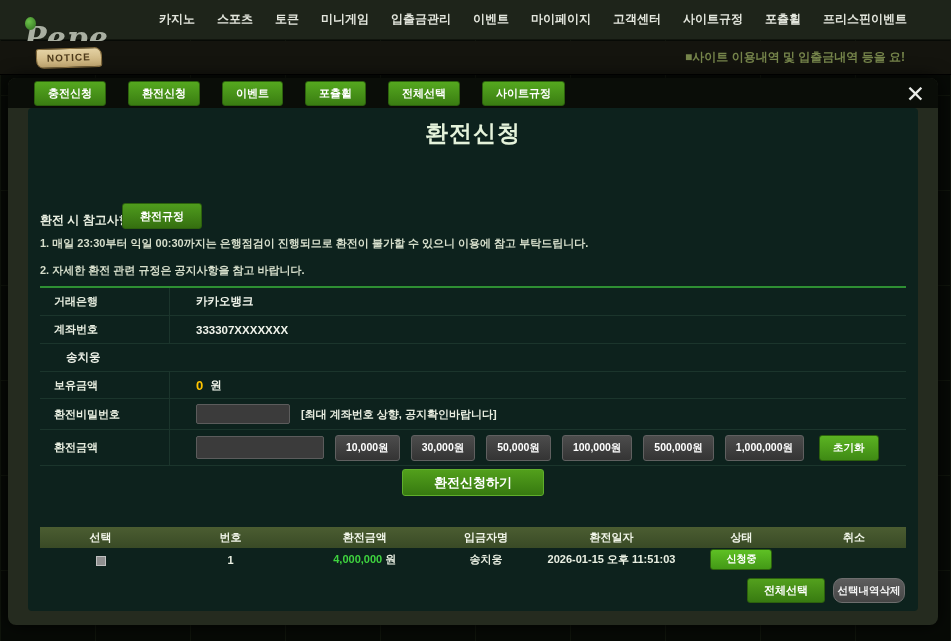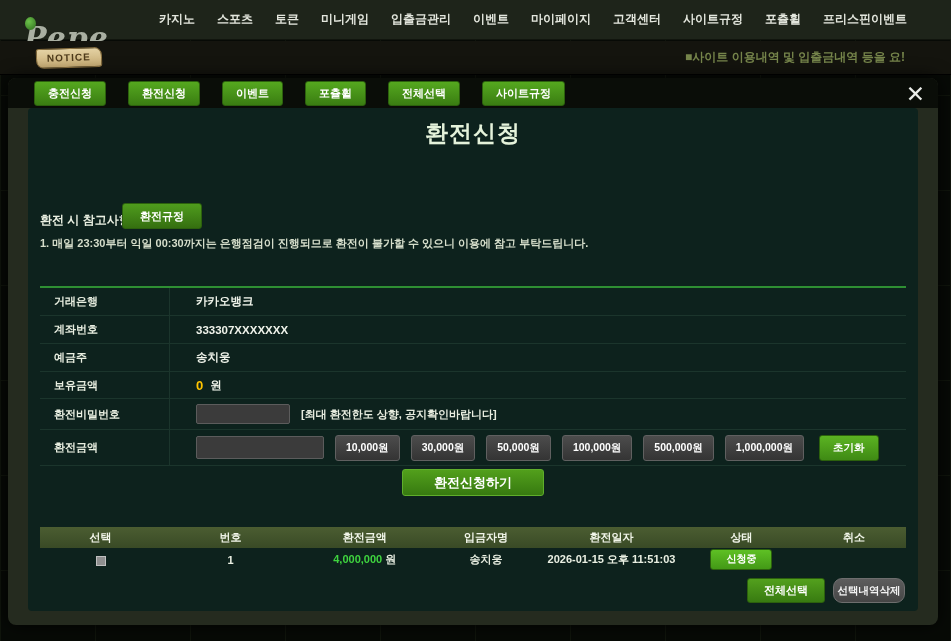--- a/index.html
+++ b/index.html
@@ -210,46 +210,46 @@
   </div>
   <span class="close-x">✕</span>
 
   <div class="panel">
     <div class="modal-title">환전신청</div>
 
 
     <div class="guide-label">환전 시 참고사항</div>
     <button class="btn-rule">환전규정</button>
     <div class="note note1">1. 매일 23:30부터 익일 00:30까지는 은행점검이 진행되므로 환전이 불가할 수 있으니 이용에 참고 부탁드립니다.</div>
+    <div class="note note2">2. 자세한 환전 관련 규정은 공지사항을 참고 바랍니다.</div>
 
     <div class="ftable">
       <div class="frow h28">
         <div class="fl">거래은행</div>
         <div class="fv">카카오뱅크</div>
       </div>
       <div class="frow h28">
         <div class="fl">계좌번호</div>
         <div class="fv">333307XXXXXXX</div>
       </div>
       <div class="frow h28">
-        <div class="fl">예금주</div>
         <div class="fv">송치웅</div>
       </div>
       <div class="frow h27">
         <div class="fl">보유금액</div>
         <div class="fv">
           <span class="val-zero">0</span>
           <span>원</span>
         </div>
       </div>
       <div class="frow h31">
         <div class="fl">환전비밀번호</div>
         <div class="fv">
           <input class="txt-input" type="password" style="">
-          <span class="hint">[최대 환전한도 상향, 공지확인바랍니다]</span>
+          <span class="hint">[최대 계좌번호 상향, 공지확인바랍니다]</span>
         </div>
       </div>
       <div class="frow h36">
         <div class="fl">환전금액</div>
         <div class="fv">
           <input class="txt-input amt-input" type="text" style="">
           <button class="amt-btn">10,000원</button>
           <button class="amt-btn">30,000원</button>
           <button class="amt-btn">50,000원</button>
           <button class="amt-btn">100,000원</button>

